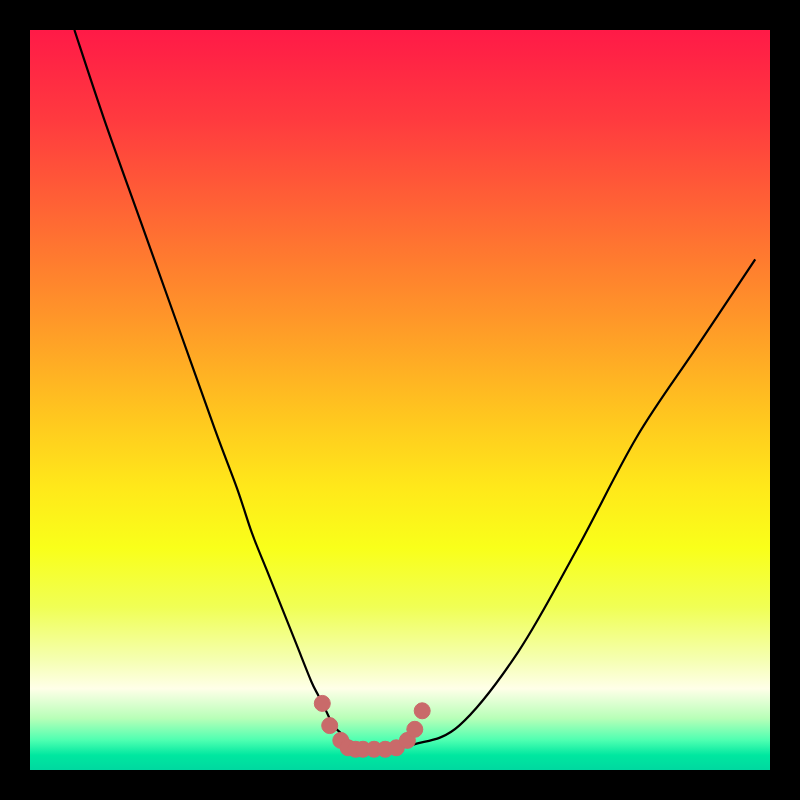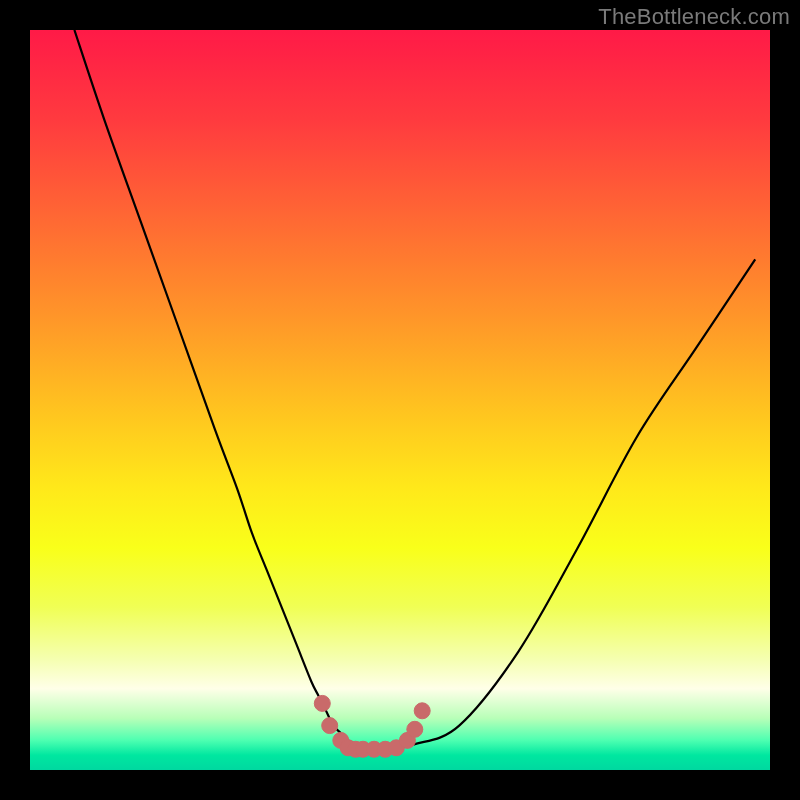--- a/index.html
+++ b/index.html
@@ -57,21 +57,20 @@
   svg {
     position: absolute;
     left: 0;
     top: 0;
   }
 </style>
 </head>
 <body>
 
 <div class="frame">
-  <div class="watermark">TheBottleneck.com</div>
   <div class="plot">
     <svg id="plot-svg" width="740" height="740" viewBox="0 0 740 740">
       <path id="curve-path" fill="none" stroke="#000000" stroke-width="2.2" d="M 44.4 0 C 49.33333333333333 14.799999999999992, 62.9 56.73333333333329, 74 88.79999999999995 C 85.1 120.86666666666662, 98.66666666666667 157.86666666666665, 111 192.39999999999998 C 123.33333333333333 226.9333333333333, 135.66666666666666 261.4666666666667, 148 296 C 160.33333333333334 330.5333333333333, 175.13333333333333 372.46666666666664, 185 399.59999999999997 C 194.86666666666667 426.7333333333333, 201.03333333333336 441.53333333333336, 207.20000000000002 458.8 C 213.36666666666667 476.06666666666666, 217.06666666666666 489.6333333333333, 222 503.2 C 226.93333333333334 516.7666666666667, 231.86666666666667 527.8666666666667, 236.8 540.2 C 241.73333333333335 552.5333333333334, 246.66666666666669 564.8666666666667, 251.60000000000002 577.2 C 256.53333333333336 589.5333333333334, 261.46666666666664 601.8666666666667, 266.4 614.2 C 271.3333333333333 626.5333333333334, 277.5 642.5666666666667, 281.2 651.2 C 284.9 659.8333333333334, 286.1333333333333 661.0666666666667, 288.6 666 C 291.0666666666667 670.9333333333333, 293.53333333333336 675.8666666666666, 296 680.8 C 298.46666666666664 685.7333333333333, 300.9333333333333 691.9, 303.4 695.6 C 305.8666666666667 699.3000000000001, 308.33333333333337 700.5333333333333, 310.8 703 C 313.26666666666665 705.4666666666667, 315.73333333333335 708.55, 318.2 710.4 C 320.66666666666663 712.25, 323.1333333333333 712.8666666666667, 325.6 714.1 C 328.0666666666667 715.3333333333334, 330.5333333333333 717.1833333333333, 333 717.8 C 335.4666666666667 718.4166666666666, 336.70000000000005 717.8, 340.40000000000003 717.8 C 344.1 717.8, 347.8 718.4166666666666, 355.2 717.8 C 362.59999999999997 717.1833333333333, 372.4666666666667 717.8, 384.8 714.1 C 397.1333333333333 710.4000000000001, 411.93333333333334 711.0166666666667, 429.2 695.6 C 446.46666666666664 680.1833333333334, 468.6666666666667 651.2, 488.40000000000003 621.6 C 508.1333333333334 592, 527.8666666666667 553.7666666666667, 547.6 518 C 567.3333333333334 482.23333333333335, 587.0666666666666 440.3, 606.8 407 C 626.5333333333333 373.7, 646.2666666666667 347.80000000000007, 666 318.20000000000005 C 685.7333333333333 288.6, 715.3333333333333 244.20000000000005, 725.1999999999999 229.40000000000003"></path>
       <g id="markers-group">
           <circle cx="292.3" cy="673.4" r="8" fill="#c96a6a" stroke="#c96a6a"></circle>
           <circle cx="299.70000000000005" cy="695.6" r="8" fill="#c96a6a" stroke="#c96a6a"></circle>
           <circle cx="310.8" cy="710.4" r="8" fill="#c96a6a" stroke="#c96a6a"></circle>
           <circle cx="318.2" cy="717.8" r="8" fill="#c96a6a" stroke="#c96a6a"></circle>
           <circle cx="325.6" cy="719.28" r="8" fill="#c96a6a" stroke="#c96a6a"></circle>
           <circle cx="333" cy="719.28" r="8" fill="#c96a6a" stroke="#c96a6a"></circle>

